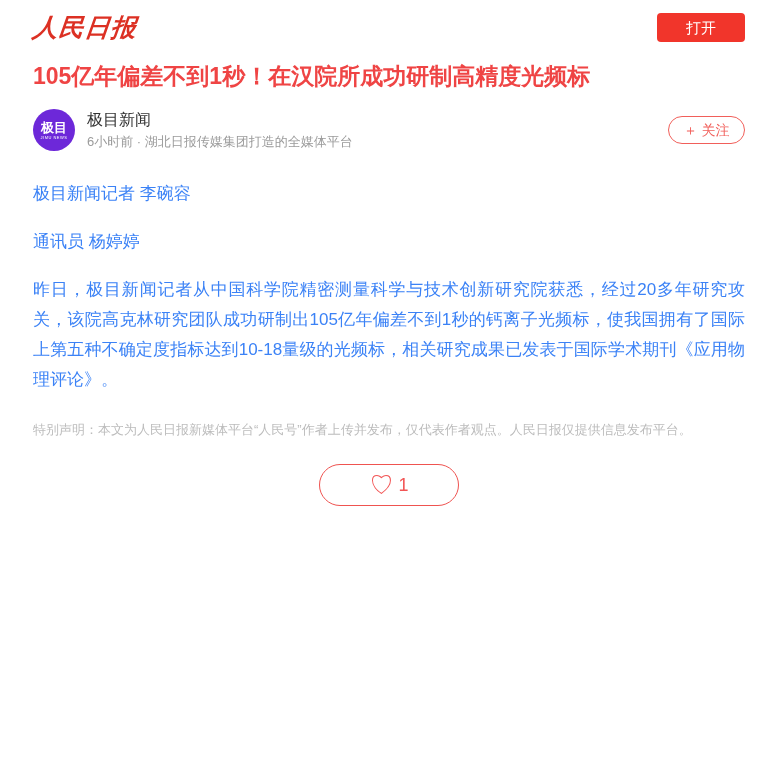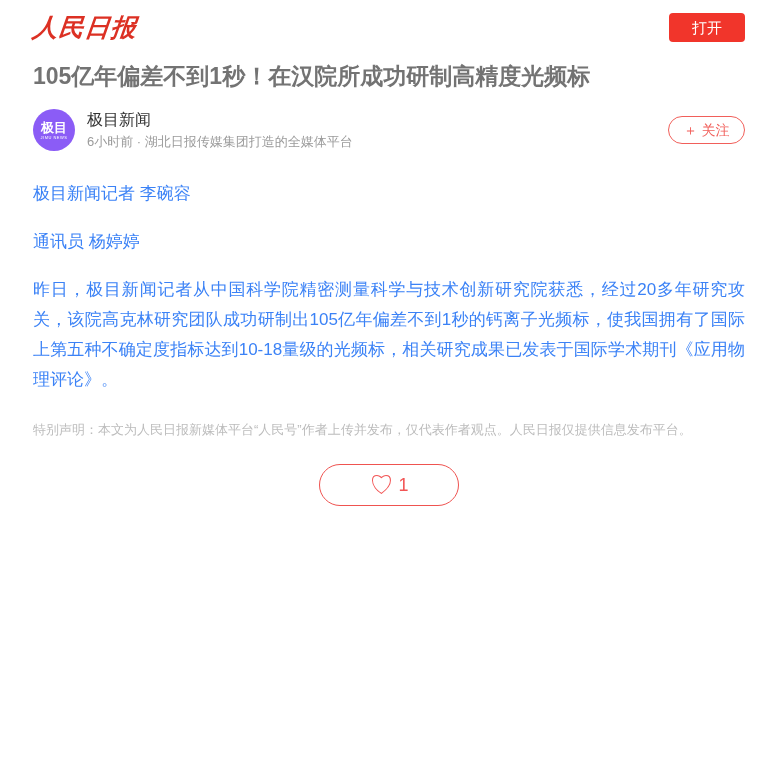--- a/index.html
+++ b/index.html
@@ -38,45 +38,45 @@
     color: #4a4a4a;
     letter-spacing: 10px;
   }
   .open-btn {
     background: #f1352b;
     color: #ffffff;
     border: none;
     font-size: 15px;
     line-height: 1;
     padding: 7px 0;
-    width: 76px;
+    width: 88px;
     border-radius: 4px;
     cursor: pointer;
   }
 
   
   .article-title {
     margin-top: 16px;
     font-size: 23px;
     line-height: 32px;
     font-weight: 700;
-    color: #737373;
+    color: #ef4444;
   }
 
   
   .author-row {
     display: flex;
     align-items: center;
     margin: 17px 0 28px 0;
   }
   .avatar {
     width: 42px;
     height: 42px;
     border-radius: 50%;
-    background: #8b5cf6;
+    background: #6d28d9;
     color: #ffffff;
     display: flex;
     flex-direction: column;
     align-items: center;
     justify-content: center;
     flex: 0 0 42px;
     cursor: pointer;
   }
   .avatar .av-main { font-size: 13px; font-weight: 700; line-height: 14px; }
   .avatar .av-sub { font-size: 4px; line-height: 5px; letter-spacing: .5px; }

